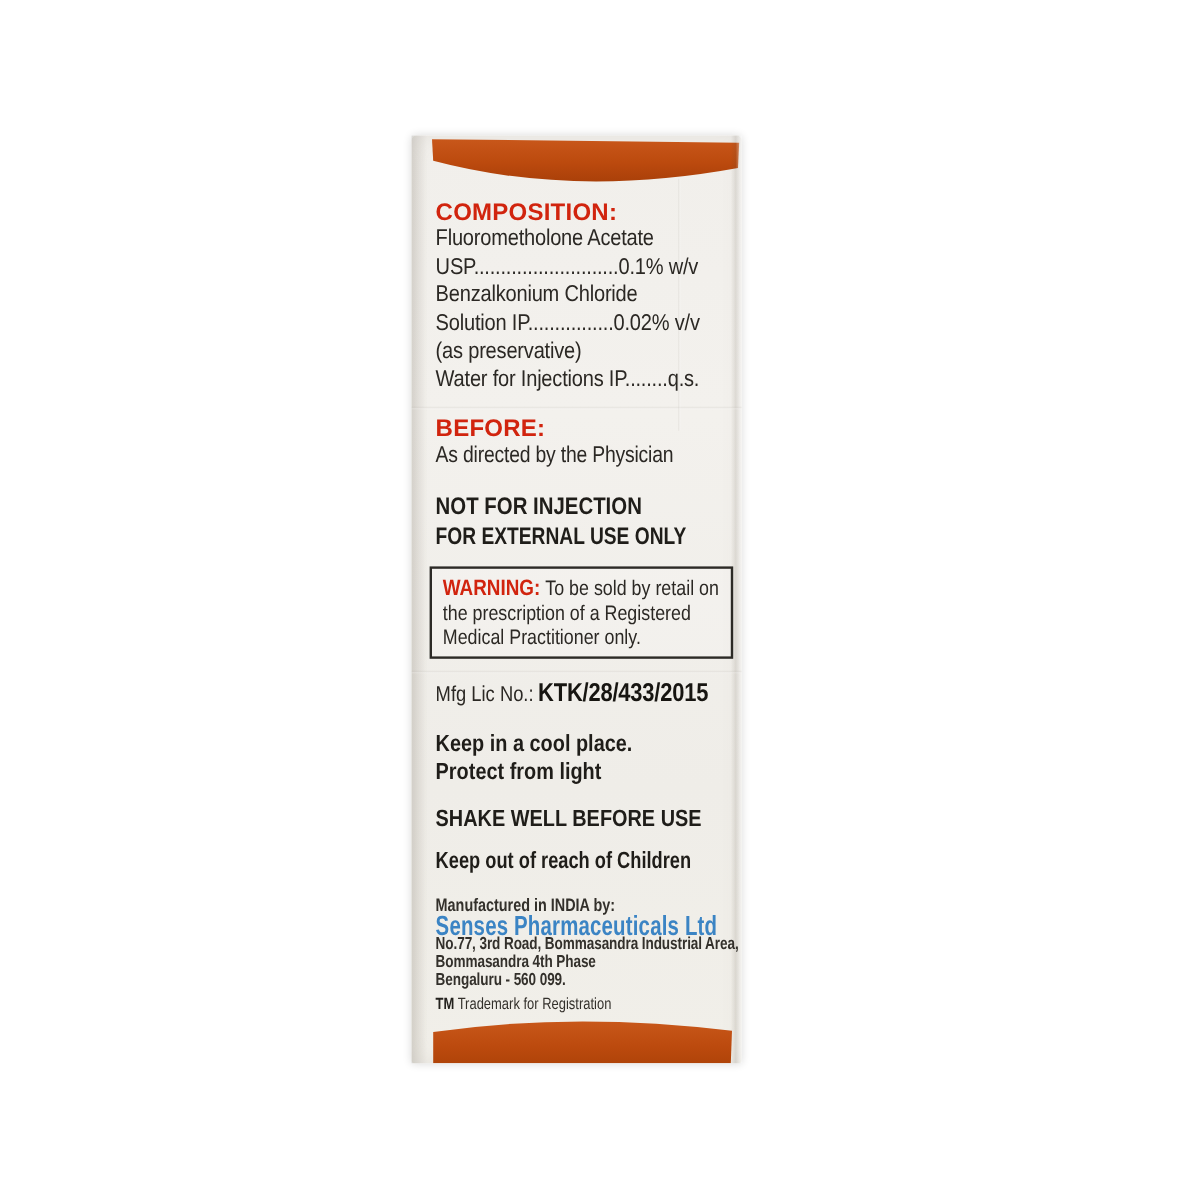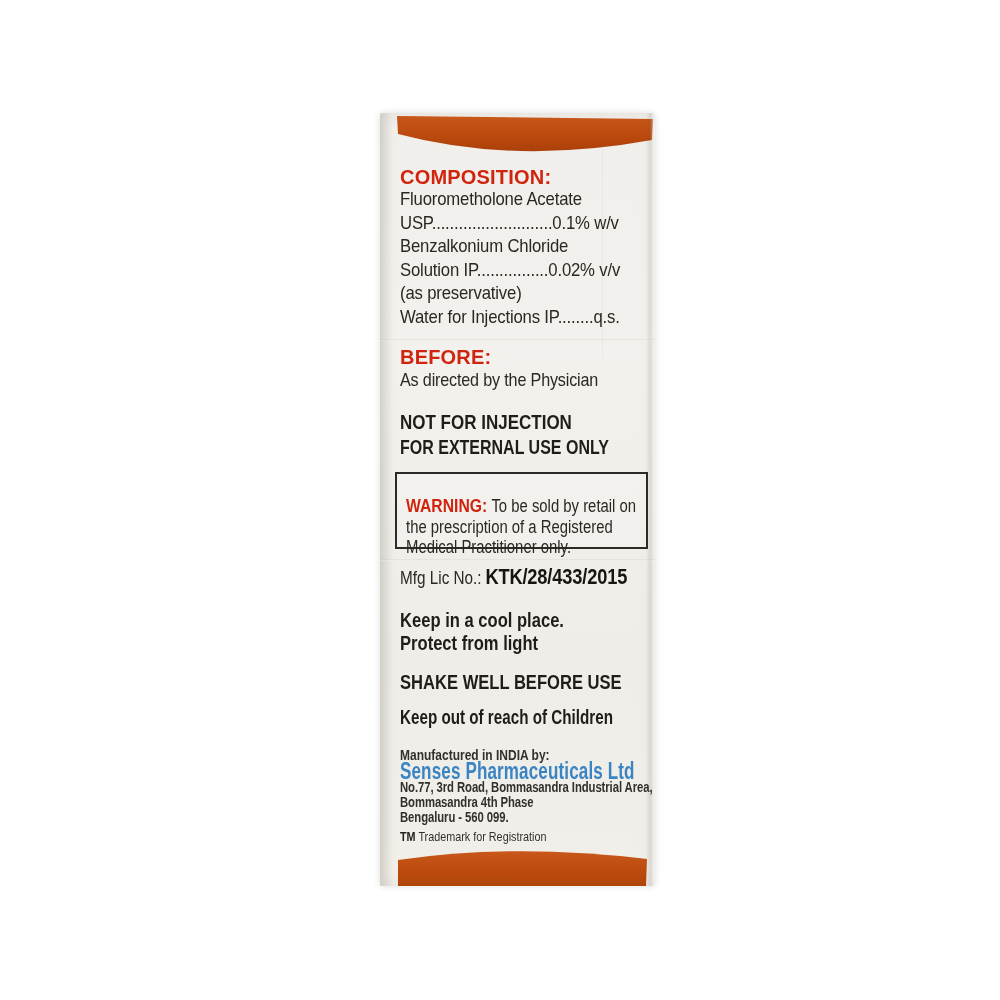--- a/index.html
+++ b/index.html
@@ -8,21 +8,21 @@
     --blue:#3b84c4;
     --ink:#2b2824;
     --ink-bold:#1f1d19;
   }
   *{margin:0;padding:0;box-sizing:border-box;}
   html,body{width:1000px;height:1000px;background:#ffffff;overflow:hidden;
     font-family:"Liberation Sans","DejaVu Sans",sans-serif;}
   .stage{position:relative;width:1000px;height:1000px;background:#ffffff;}
 
   .carton{
-    position:absolute;left:380px;top:113px;width:275px;height:773px;
+    position:absolute;left:343px;top:113px;width:275px;height:773px;
     background:linear-gradient(180deg,#f1efeb 0%,#f3f1ed 30%,#efede8 70%,#f1efe9 100%);
     border-radius:4px 4px 2px 2px;
     box-shadow:0 0 7px rgba(0,0,0,.14), inset 0 0 18px rgba(120,110,95,.10);
   }
   
   .edge-left{position:absolute;left:0;top:0;width:13px;height:100%;
     background:linear-gradient(90deg,rgba(90,80,65,.16),rgba(90,80,65,0));}
   .edge-right{position:absolute;right:0;top:0;width:9px;height:100%;
     background:linear-gradient(270deg,rgba(255,255,255,.55),rgba(90,80,65,.12) 55%,rgba(90,80,65,0));}
   .crease-h{position:absolute;left:0;width:100%;height:2px;
@@ -35,21 +35,21 @@
   .band-bottom{bottom:0;}
 
   .t{position:absolute;left:20px;white-space:nowrap;color:var(--ink);
      transform:scaleX(var(--sx,1));transform-origin:0 50%;}
   .red-h{font-size:20px;font-weight:bold;color:var(--red);letter-spacing:.2px;}
   .body{font-size:19px;letter-spacing:-.2px;}
   .bold-cap{font-size:20px;font-weight:bold;color:var(--ink-bold);}
   .bold-line{font-size:19.5px;font-weight:bold;color:var(--ink-bold);}
 
   .warn-box{position:absolute;left:15px;top:359px;width:253px;height:77px;
-    border:2px solid #2c2a26;padding:22px 9px 0 9px;background:rgba(255,255,255,.15);}
+    border:2px solid #2c2a26;padding:6px 9px 0 9px;background:rgba(255,255,255,.15);}
   .warn-line{font-size:17.5px;line-height:20.5px;color:var(--ink);
     transform:scaleX(.85);transform-origin:0 50%;white-space:nowrap;}
   .warn-label{font-weight:bold;color:var(--red);font-size:18.5px;}
 
   .mfg-label{font-size:18px;color:var(--ink);}
   .mfg-value{font-size:21.5px;font-weight:bold;color:#171511;letter-spacing:-.2px;}
 
   .made-in{font-size:15px;font-weight:600;color:#33302b;}
   .brand{font-size:23px;font-weight:bold;color:var(--blue);letter-spacing:.2px;}
   .addr{font-size:14.5px;font-weight:700;color:#33302b;letter-spacing:-.1px;}

